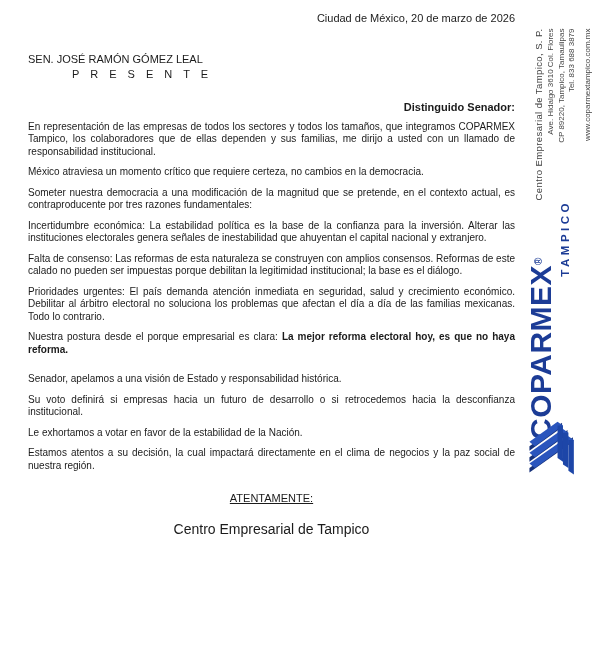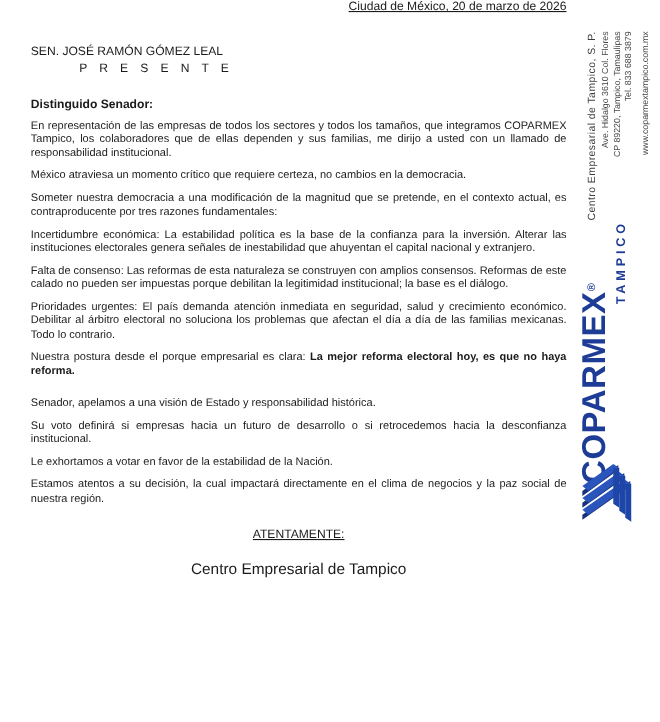--- a/index.html
+++ b/index.html
@@ -1,24 +1,24 @@
 <!DOCTYPE html>
 <html><head>
 <meta charset="utf-8">
 <style>
   html,body{margin:0;padding:0;}
   body{
     width:600px;height:656px;background:#ffffff;position:relative;overflow:hidden;
     font-family:"Liberation Sans", sans-serif;color:#1b1b1b;
   }
   .content{position:absolute;left:28px;top:0;width:487px;}
-  .date-line{margin-top:0;font-size:11px;text-align:right;text-decoration:underline;}
+  .date-line{margin-top:12px;font-size:11px;text-align:right;}
   .recipient{margin-top:28px;font-size:11px;font-weight:normal;line-height:1.4;}
   .presente{letter-spacing:4px;padding-left:44px;}
-  .salutation{margin-top:18px;font-size:11px;font-weight:bold;}
+  .salutation{margin-top:18px;font-size:11px;font-weight:bold;text-align:right;}
   p.body-p{font-size:10px;line-height:1.25;text-align:justify;margin:8px 0;}
   .gap-lg{margin-top:17px !important;}
   .bold-inline{font-weight:bold;}
   .closing{margin-top:20px;font-size:11px;text-align:center;text-decoration:underline;}
   .signature{margin-top:17px;font-size:14px;text-align:center;}
 
   
   .rot{position:absolute;transform:rotate(-90deg);}
   .side-info{left:467px;top:93px;width:190px;text-align:right;color:#454545;}
   .side-org{font-size:9.5px;letter-spacing:0.4px;line-height:14px;color:#3d3d3d;}

